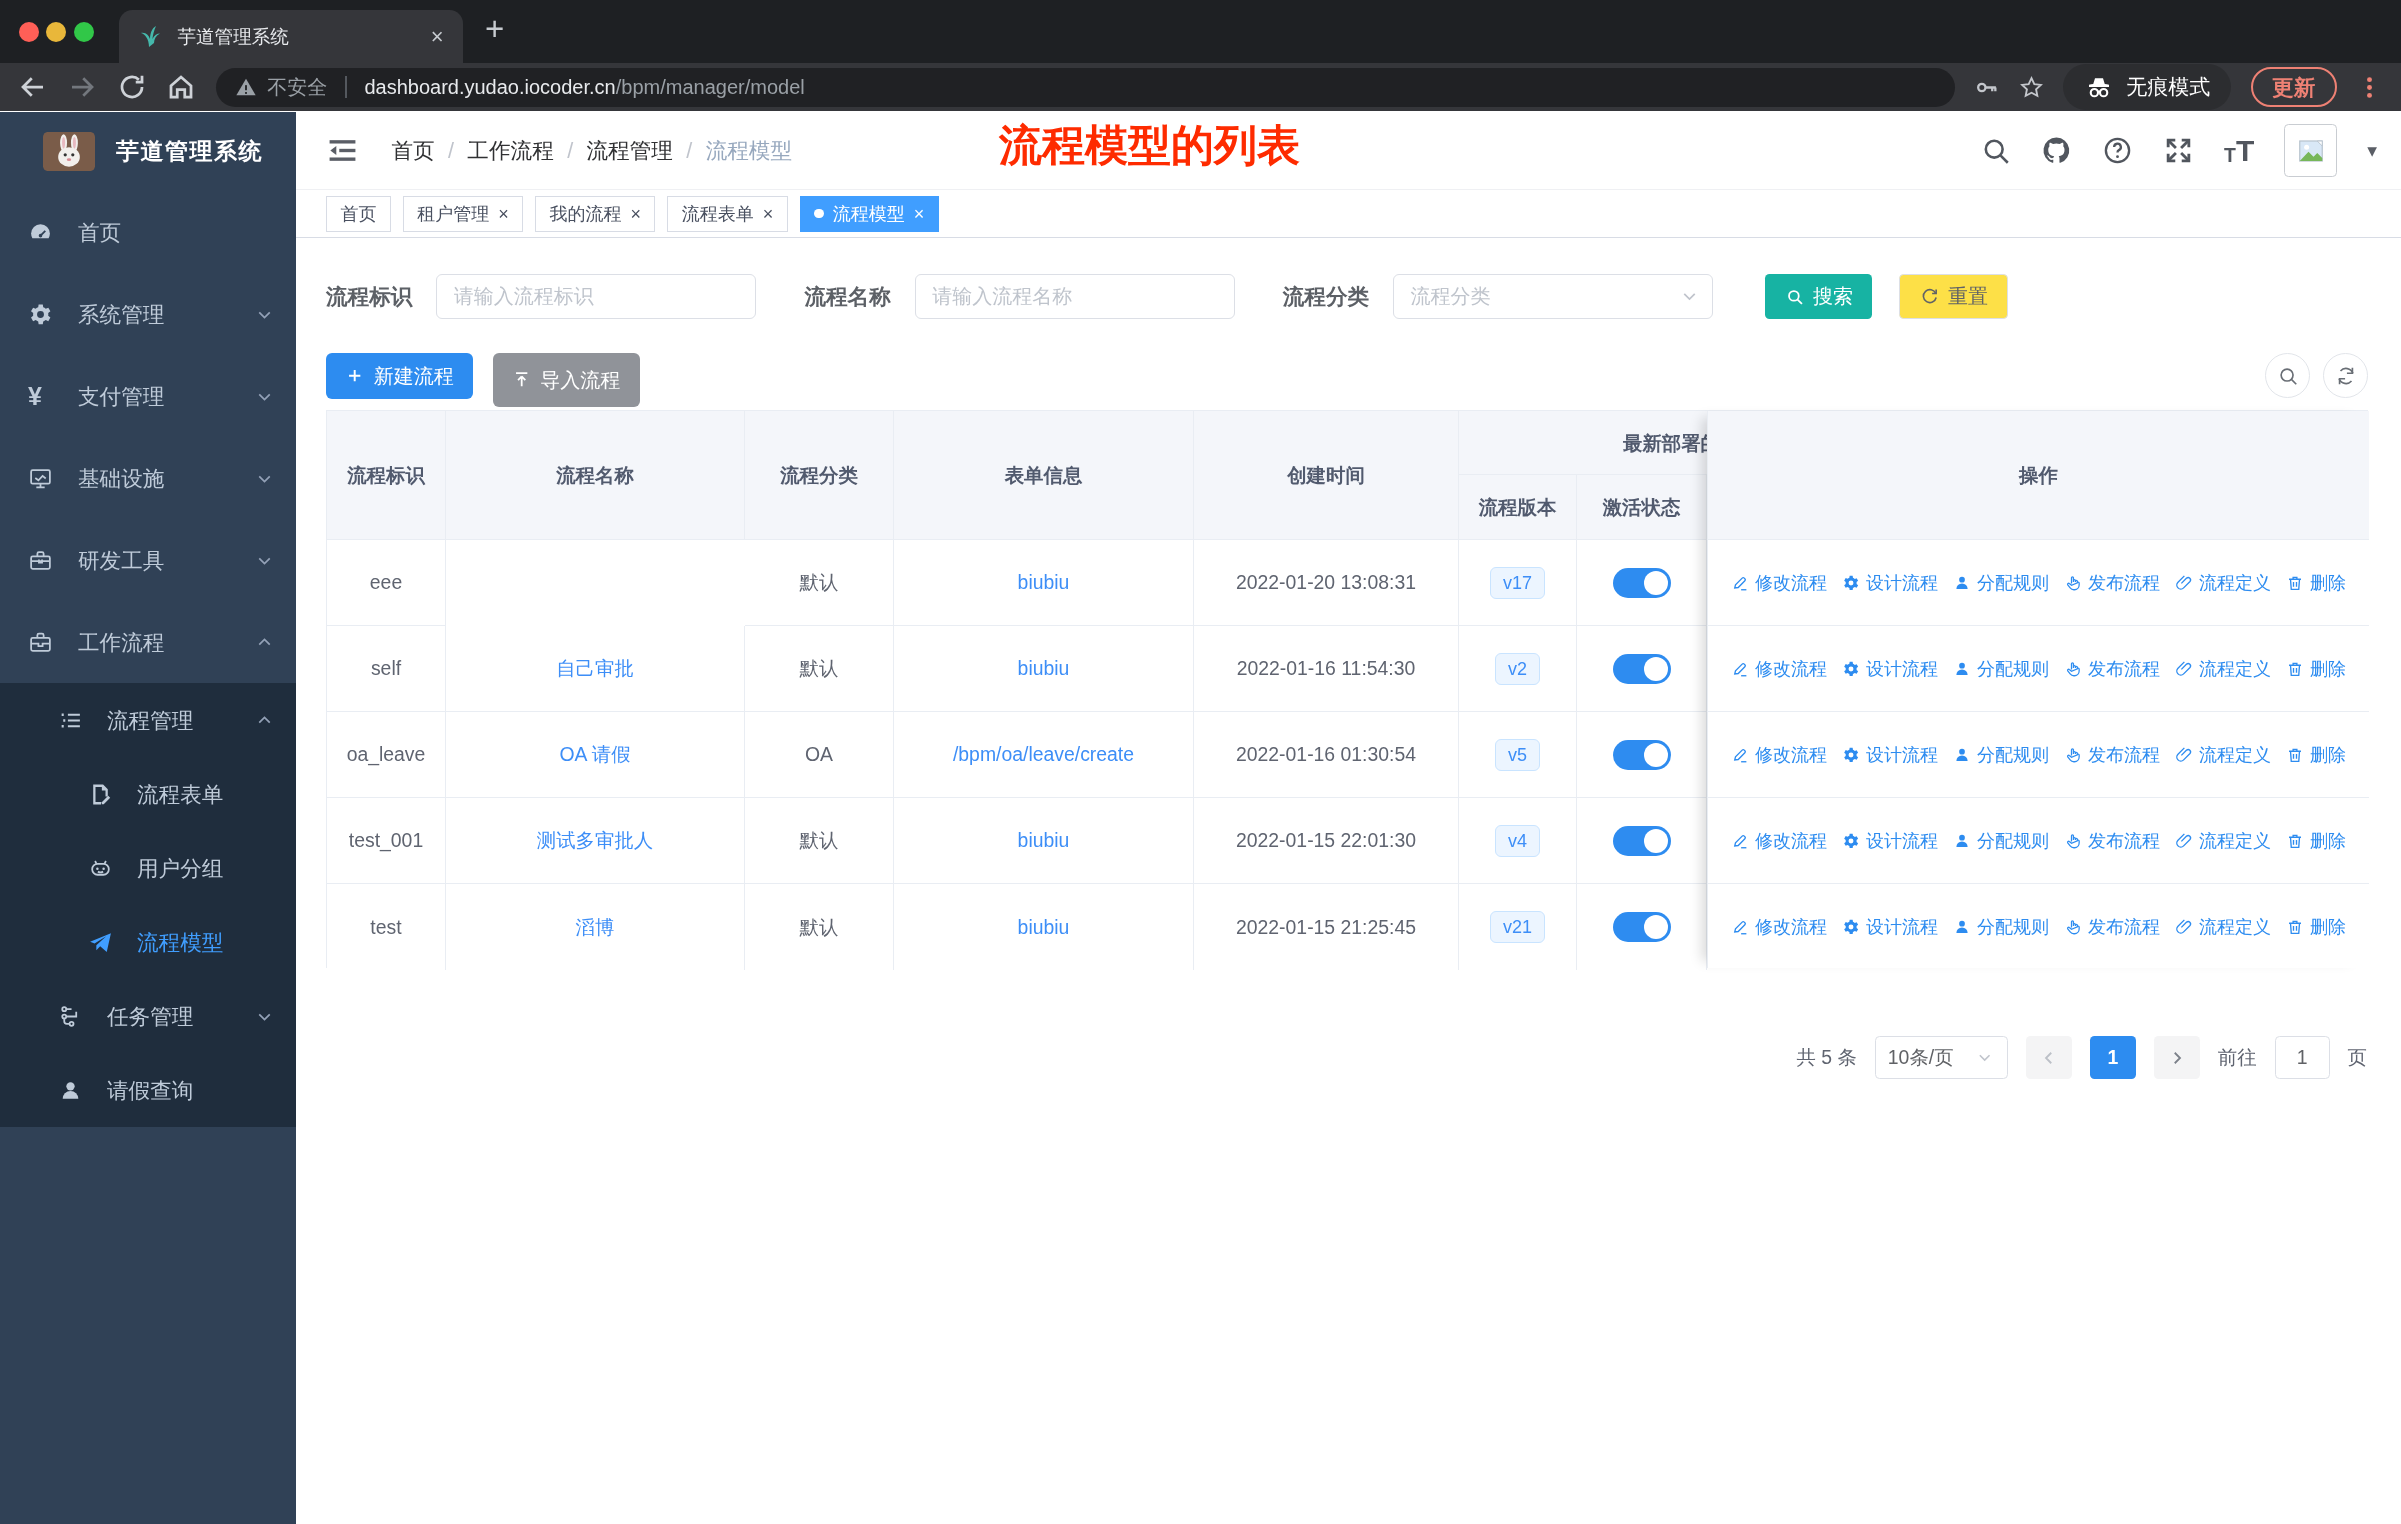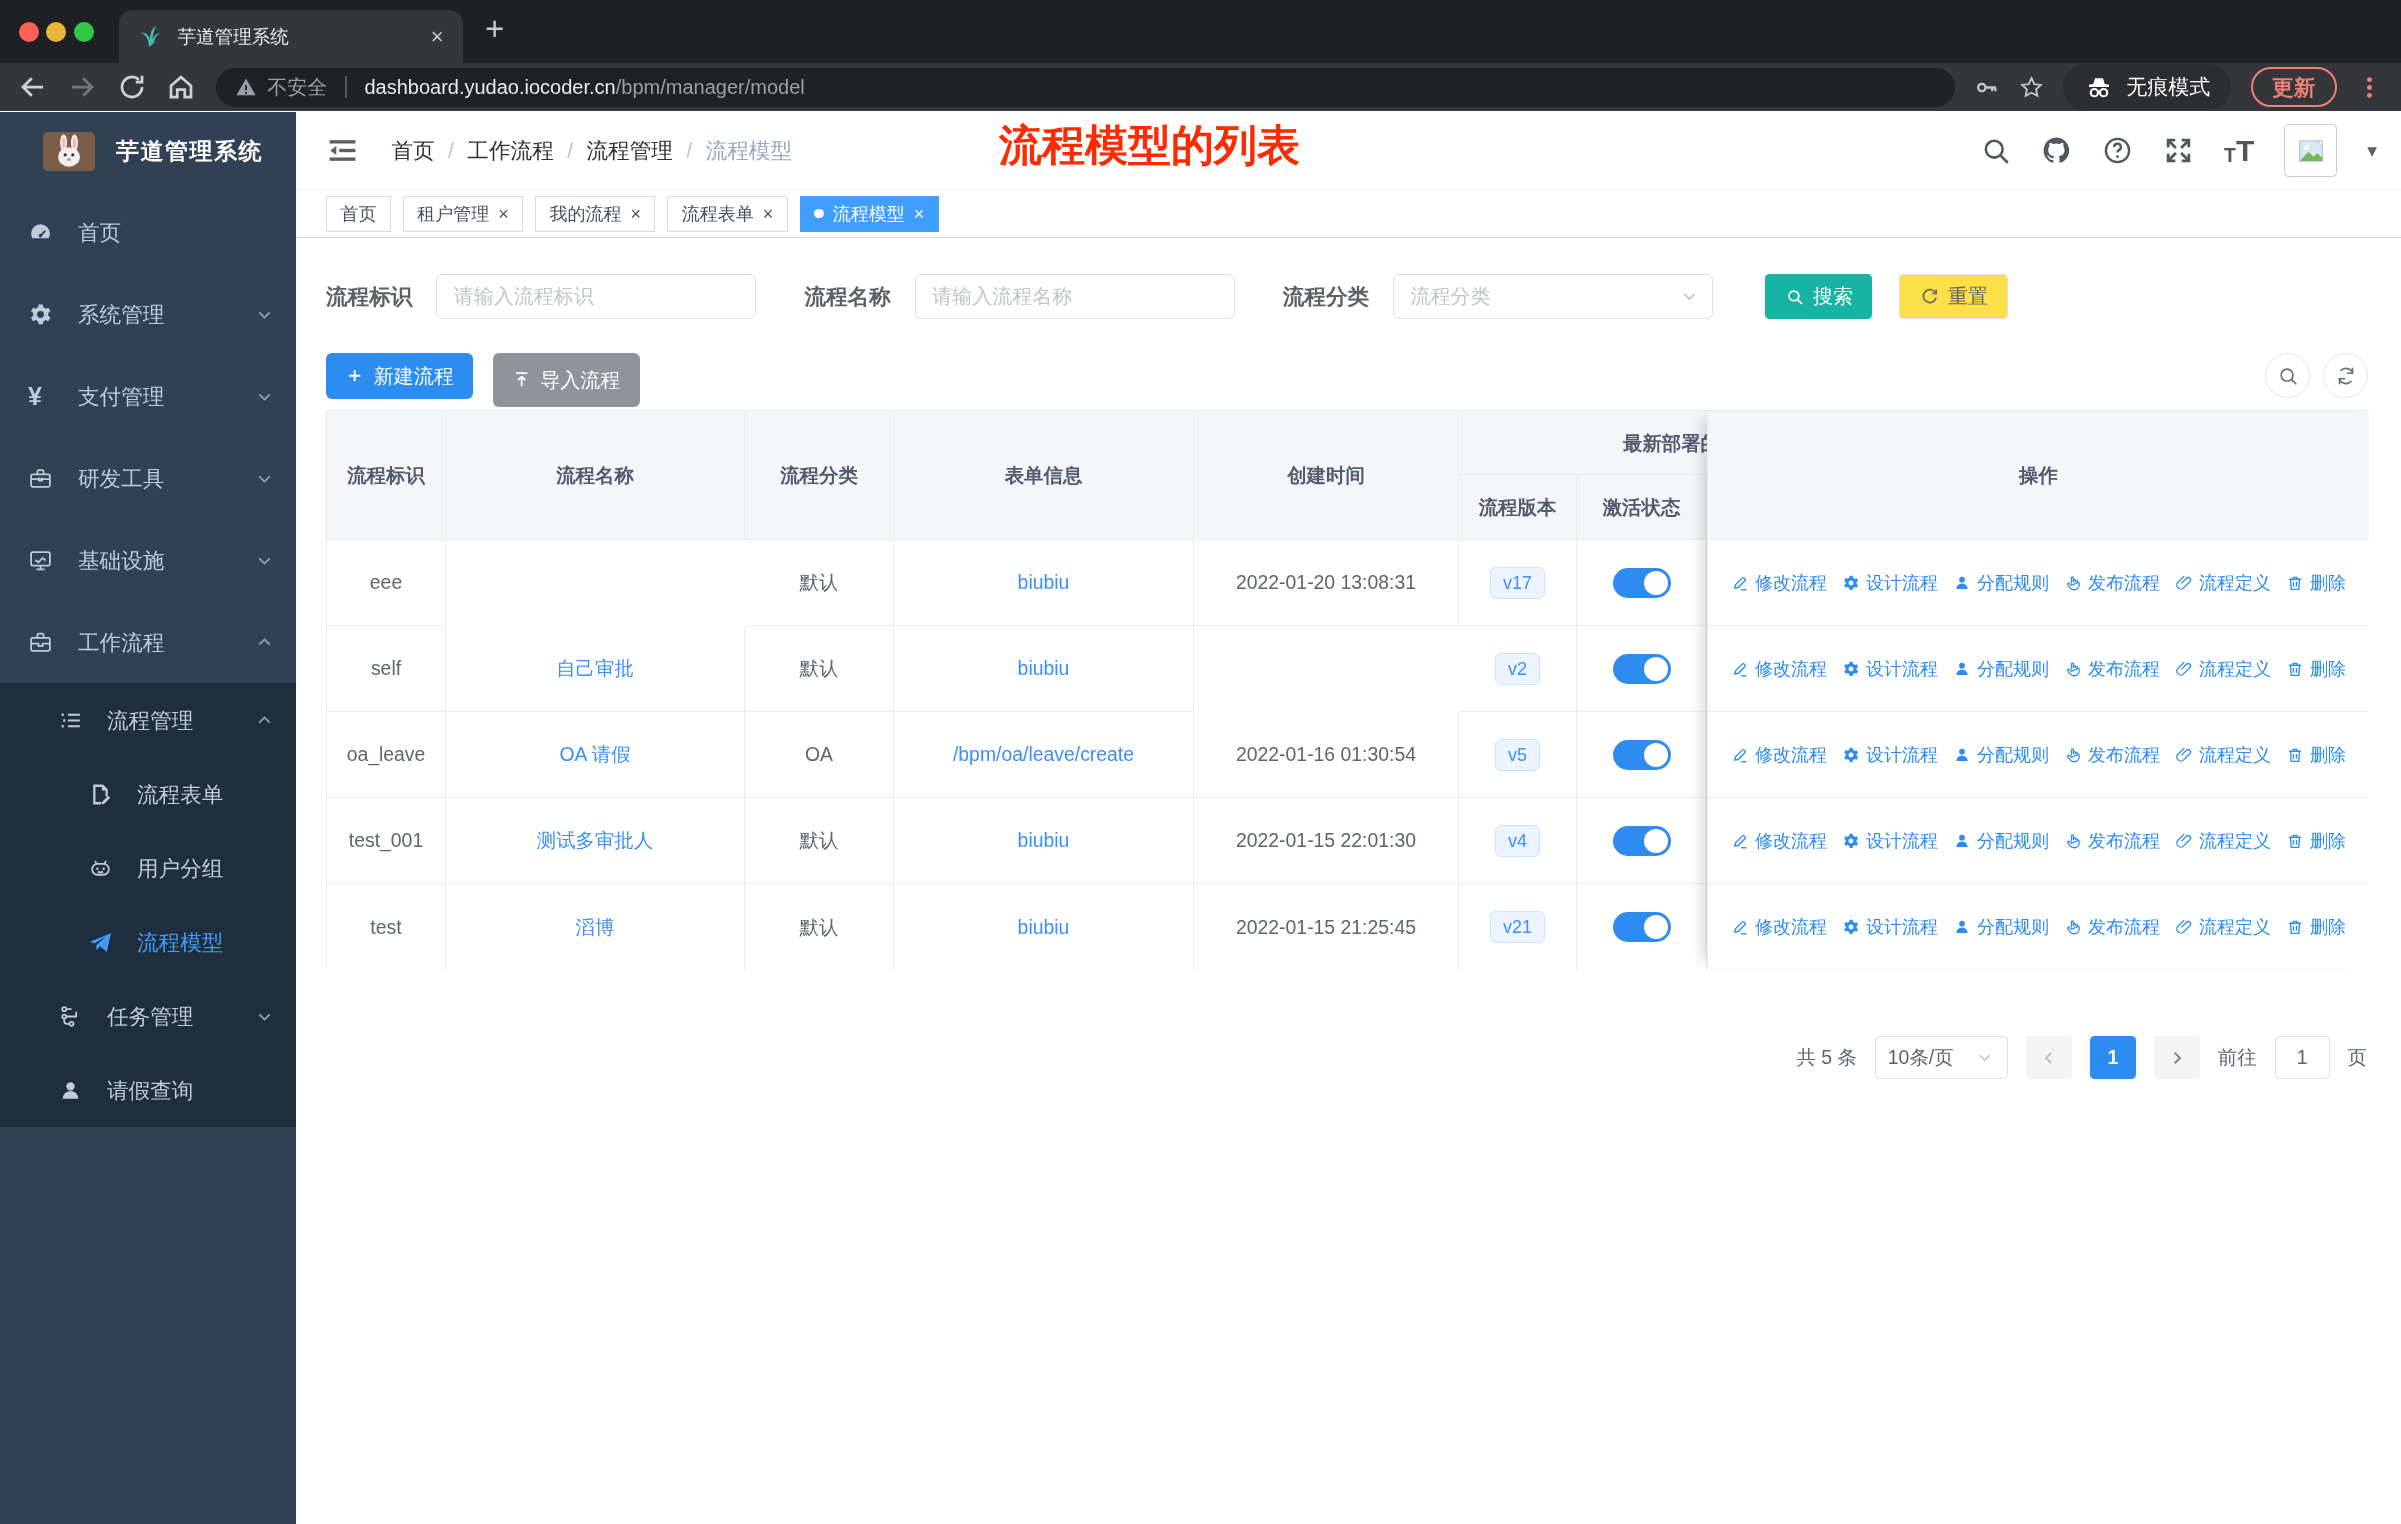--- a/index.html
+++ b/index.html
@@ -281,41 +281,41 @@
         <span>支付管理</span>
         <span class="ic chev down">
           <svg viewBox="0 0 24 24" fill="none" stroke="currentColor" stroke-width="2">
             <path d="M6 9.5l6 6 6-6"></path>
           </svg>
         </span>
       </div>
       <div class="mi l0">
         <span class="ic micon">
           <svg viewBox="0 0 24 24" fill="none" stroke="currentColor" stroke-width="1.7">
+            <rect x="3" y="4" width="18" height="13" rx="1.5"></rect>
+            <path d="M7 11.5l3 2.2 4-4.2 3 2.5"></path>
+            <path d="M12 17v3.2M8 20.5h8"></path>
+          </svg>
+        </span>
+        <span>基础设施</span>
+        <span class="ic chev down">
+          <svg viewBox="0 0 24 24" fill="none" stroke="currentColor" stroke-width="2">
+            <path d="M6 9.5l6 6 6-6"></path>
+          </svg>
+        </span>
+      </div>
+      <div class="mi l0">
+        <span class="ic micon">
+          <svg viewBox="0 0 24 24" fill="none" stroke="currentColor" stroke-width="1.7">
             <rect x="3" y="8" width="18" height="12" rx="1.5"></rect>
             <path d="M9 8V5.5A1.5 1.5 0 0 1 10.5 4h3A1.5 1.5 0 0 1 15 5.5V8"></path>
             <path d="M3 12.5h18M10.5 11v3h3v-3"></path>
           </svg>
         </span>
         <span>研发工具</span>
-        <span class="ic chev down">
-          <svg viewBox="0 0 24 24" fill="none" stroke="currentColor" stroke-width="2">
-            <path d="M6 9.5l6 6 6-6"></path>
-          </svg>
-        </span>
-      </div>
-      <div class="mi l0">
-        <span class="ic micon">
-          <svg viewBox="0 0 24 24" fill="none" stroke="currentColor" stroke-width="1.7">
-            <rect x="3" y="4" width="18" height="13" rx="1.5"></rect>
-            <path d="M7 11.5l3 2.2 4-4.2 3 2.5"></path>
-            <path d="M12 17v3.2M8 20.5h8"></path>
-          </svg>
-        </span>
-        <span>基础设施</span>
         <span class="ic chev down">
           <svg viewBox="0 0 24 24" fill="none" stroke="currentColor" stroke-width="2">
             <path d="M6 9.5l6 6 6-6"></path>
           </svg>
         </span>
       </div>
       <div class="mi l0">
         <span class="ic micon">
           <svg viewBox="0 0 24 24" fill="none" stroke="currentColor" stroke-width="1.7">
             <rect x="3" y="7.5" width="18" height="12.5" rx="1.5"></rect>
@@ -579,20 +579,21 @@
           </div>
         </div>
         <div class="td" style="grid-area: 4 / 1;">self</div>
         <div class="td" style="grid-area: 4 / 2;">
           <a class="lnk">自己审批</a>
         </div>
         <div class="td" style="grid-area: 4 / 3;">默认</div>
         <div class="td" style="grid-area: 4 / 4;">
           <a class="lnk">biubiu</a>
         </div>
+        <div class="td" style="grid-area: 4 / 5;">2022-01-16 11:54:30</div>
         <div class="td" style="grid-area: 4 / 6;">
           <span class="vtag">v2</span>
         </div>
         <div class="td" style="grid-area: 4 / 7;">
           <div class="switch on">
             <div class="knob"></div>
           </div>
         </div>
         <div class="td" style="grid-area: 5 / 1;">oa_leave</div>
         <div class="td" style="grid-area: 5 / 2;">

